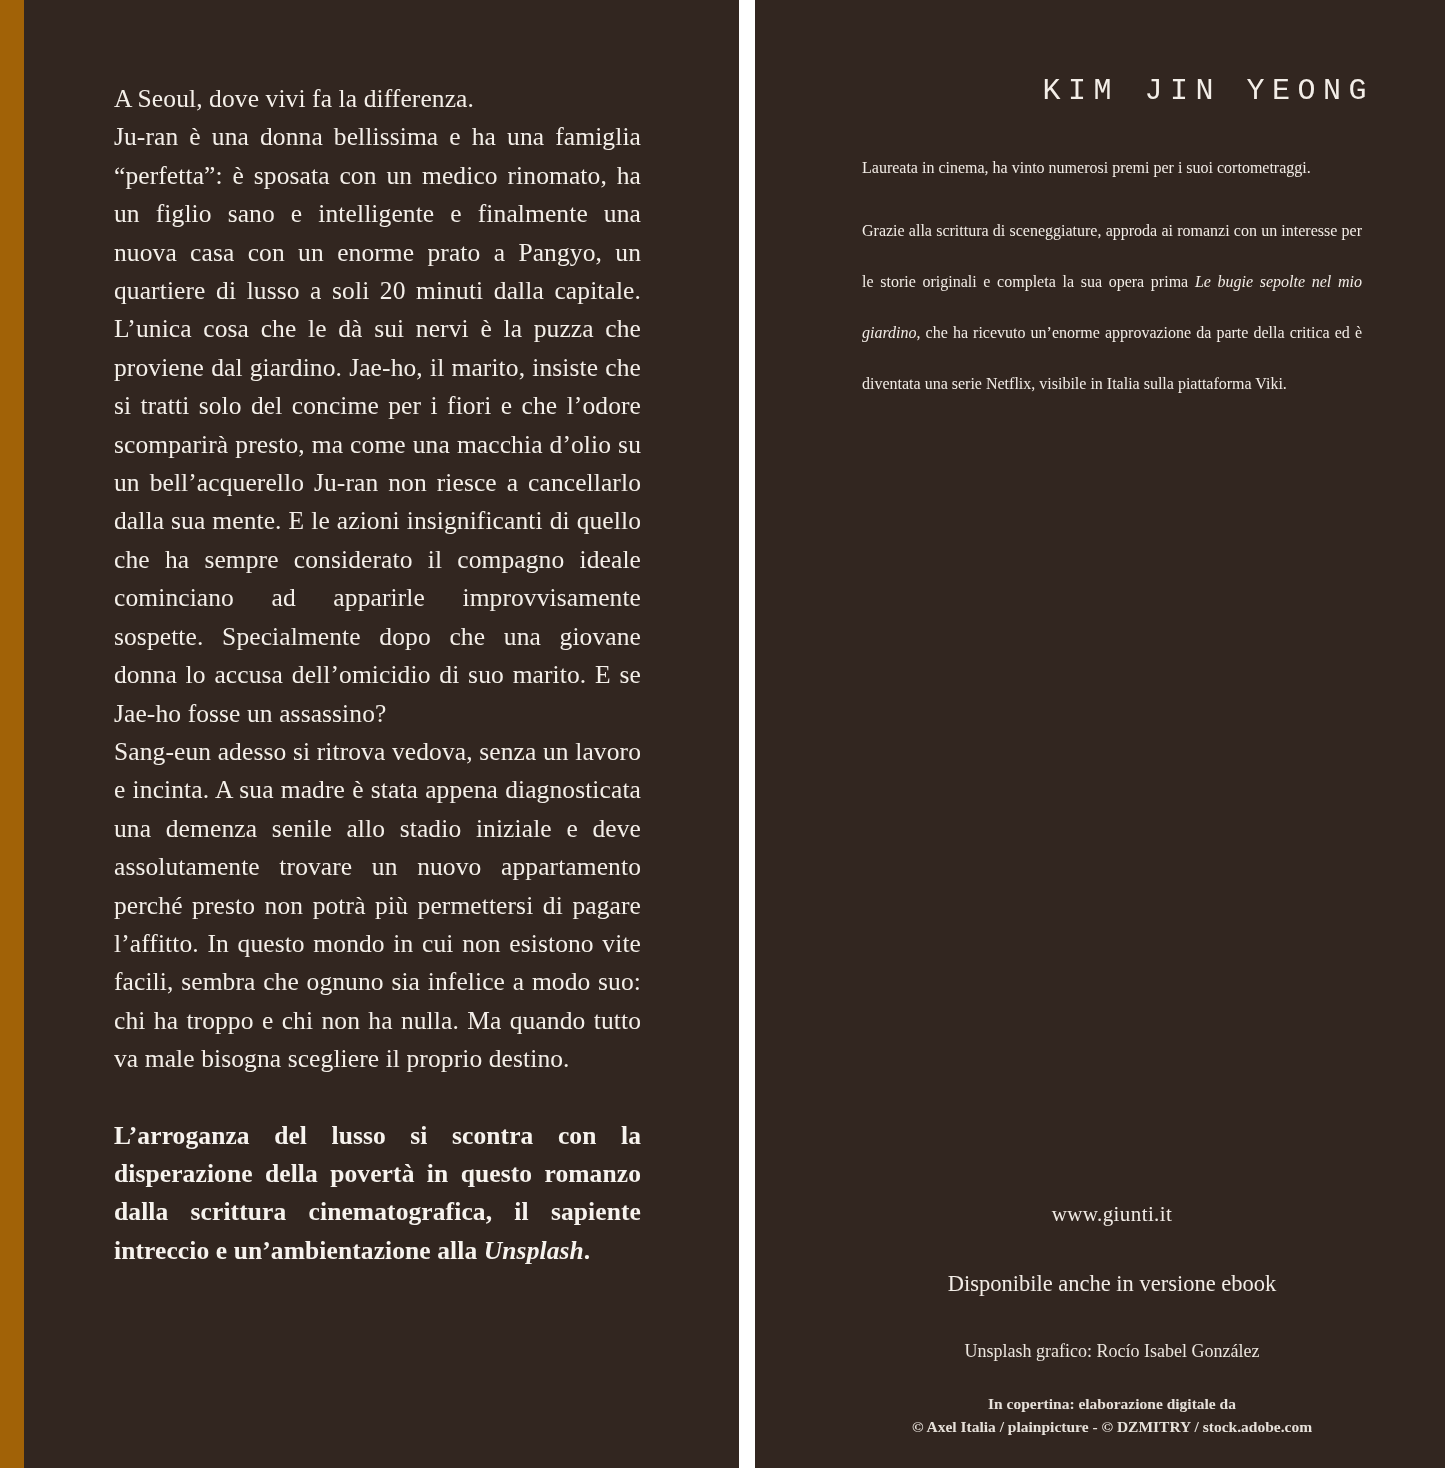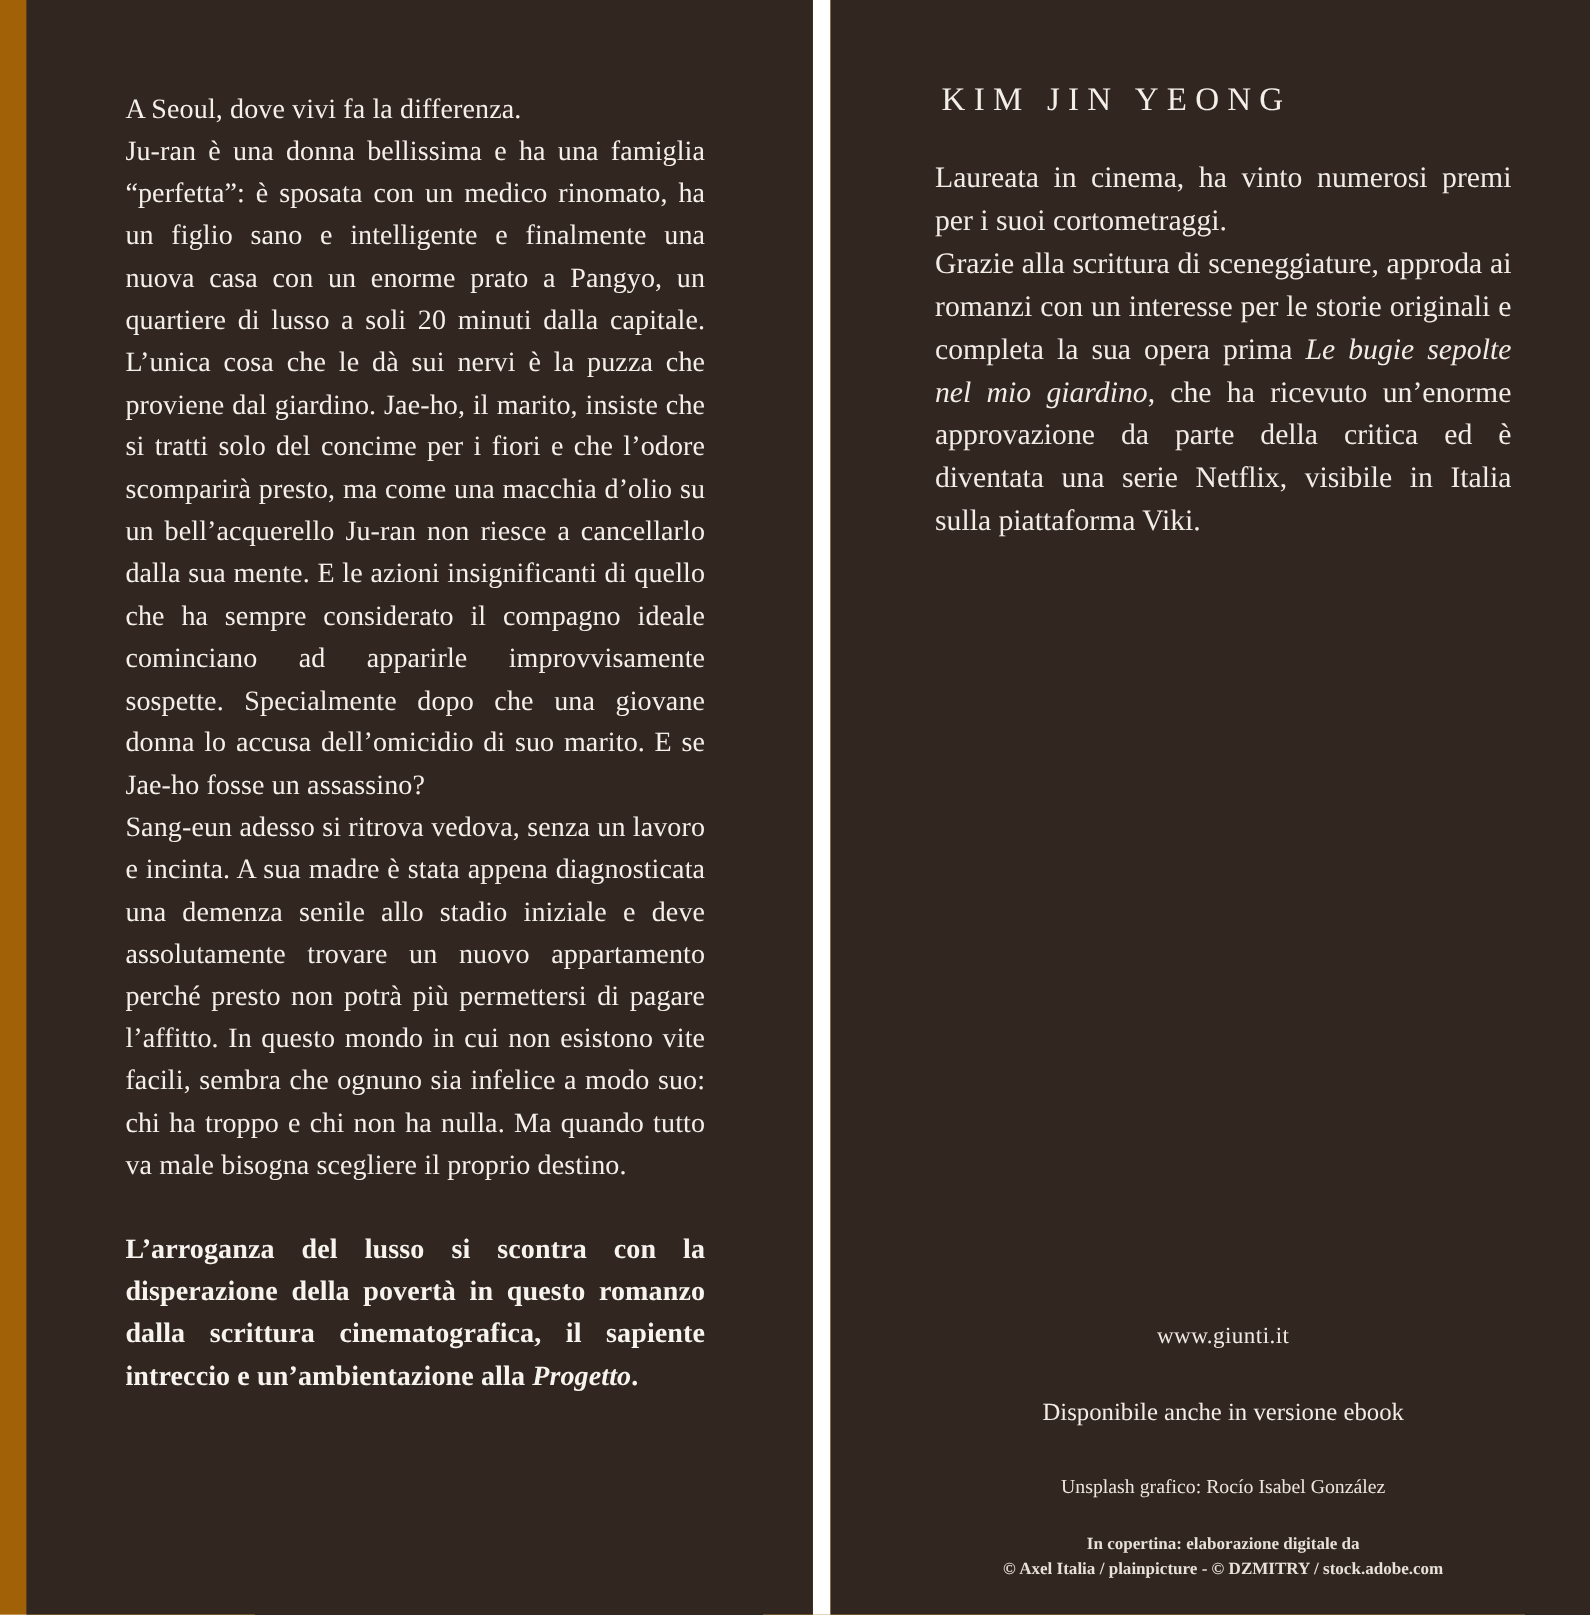--- a/index.html
+++ b/index.html
@@ -61,33 +61,33 @@
     font-size: 25.5px;
     line-height: 38.4px;
     text-align: justify;
     text-align-last: left;
     color: #f7f3ee;
   }
   .bold-block em {
     font-style: italic;
   }
   .author-name {
-    text-align: left;
-    font-family: Liberation Serif, serif;
+    text-align: right;
+    font-family: Liberation Mono, monospace;
     font-size: 30px;
     letter-spacing: 7.5px;
     color: #f3eee8;
     margin: 0 0 34px 0;
     font-weight: 400;
     padding-left: 6px;
   }
   .bio p {
-    margin: 0;
-    font-size: 27px;
-    line-height: 39px;
+    margin: 12px;
+    font-size: 16px;
+    line-height: 51px;
     text-align: justify;
     text-align-last: left;
     color: #f2ece6;
   }
   .bio em { font-style: italic; }
   .colophon {
     position: absolute;
     left: 95px;
     right: 95px;
     bottom: 30px;
@@ -121,21 +121,21 @@
 </head>
 <body>
 
 <div class="spread">
 
   <section class="panel panel-left">
     <div class="blurb">
       <p class="first-line">A Seoul, dove vivi fa la differenza.</p>
       <p>Ju-ran è una donna bellissima e ha una famiglia “perfetta”: è sposata con un medico rinomato, ha un figlio sano e intelligente e finalmente una nuova casa con un enorme prato a Pangyo, un quartiere di lusso a soli 20 minuti dalla capitale. L’unica cosa che le dà sui nervi è la puzza che proviene dal giardino. Jae-ho, il marito, insiste che si tratti solo del concime per i fiori e che l’odore scomparirà presto, ma come una macchia d’olio su un bell’acquerello Ju-ran non riesce a cancellarlo dalla sua mente. E le azioni insignificanti di quello che ha sempre considerato il compagno ideale cominciano ad apparirle improvvisamente sospette. Specialmente dopo che una giovane donna lo accusa dell’omicidio di suo marito. E se Jae-ho fosse un assassino?</p>
       <p>Sang-eun adesso si ritrova vedova, senza un lavoro e incinta. A sua madre è stata appena diagnosticata una demenza senile allo stadio iniziale e deve assolutamente trovare un nuovo appartamento perché presto non potrà più permettersi di pagare l’affitto. In questo mondo in cui non esistono vite facili, sembra che ognuno sia infelice a modo suo: chi ha troppo e chi non ha nulla. Ma quando tutto va male bisogna scegliere il proprio destino.</p>
-      <p class="bold-block"><span>L’arroganza del lusso si scontra con la disperazione della povertà in questo romanzo dalla scrittura cinematografica, il sapiente intreccio e un’ambientazione alla </span><em>Progetto</em><span>.</span></p>
+      <p class="bold-block"><span>L’arroganza del lusso si scontra con la disperazione della povertà in questo romanzo dalla scrittura cinematografica, il sapiente intreccio e un’ambientazione alla </span><em>Unsplash</em><span>.</span></p>
     </div>
   </section>
 
   <div class="gutter"></div>
 
   <section class="panel panel-right">
     <h1 class="author-name">KIM JIN YEONG</h1>
     <div class="bio">
       <p>Laureata in cinema, ha vinto numerosi premi per i suoi cortometraggi.</p>
       <p><span>Grazie alla scrittura di sceneggiature, approda ai romanzi con un interesse per le storie originali e completa la sua opera prima </span><em>Le bugie sepolte nel mio giardino</em><span>, che ha ricevuto un’enorme approvazione da parte della critica ed è diventata una serie Netflix, visibile in Italia sulla piattaforma Viki.</span></p>

